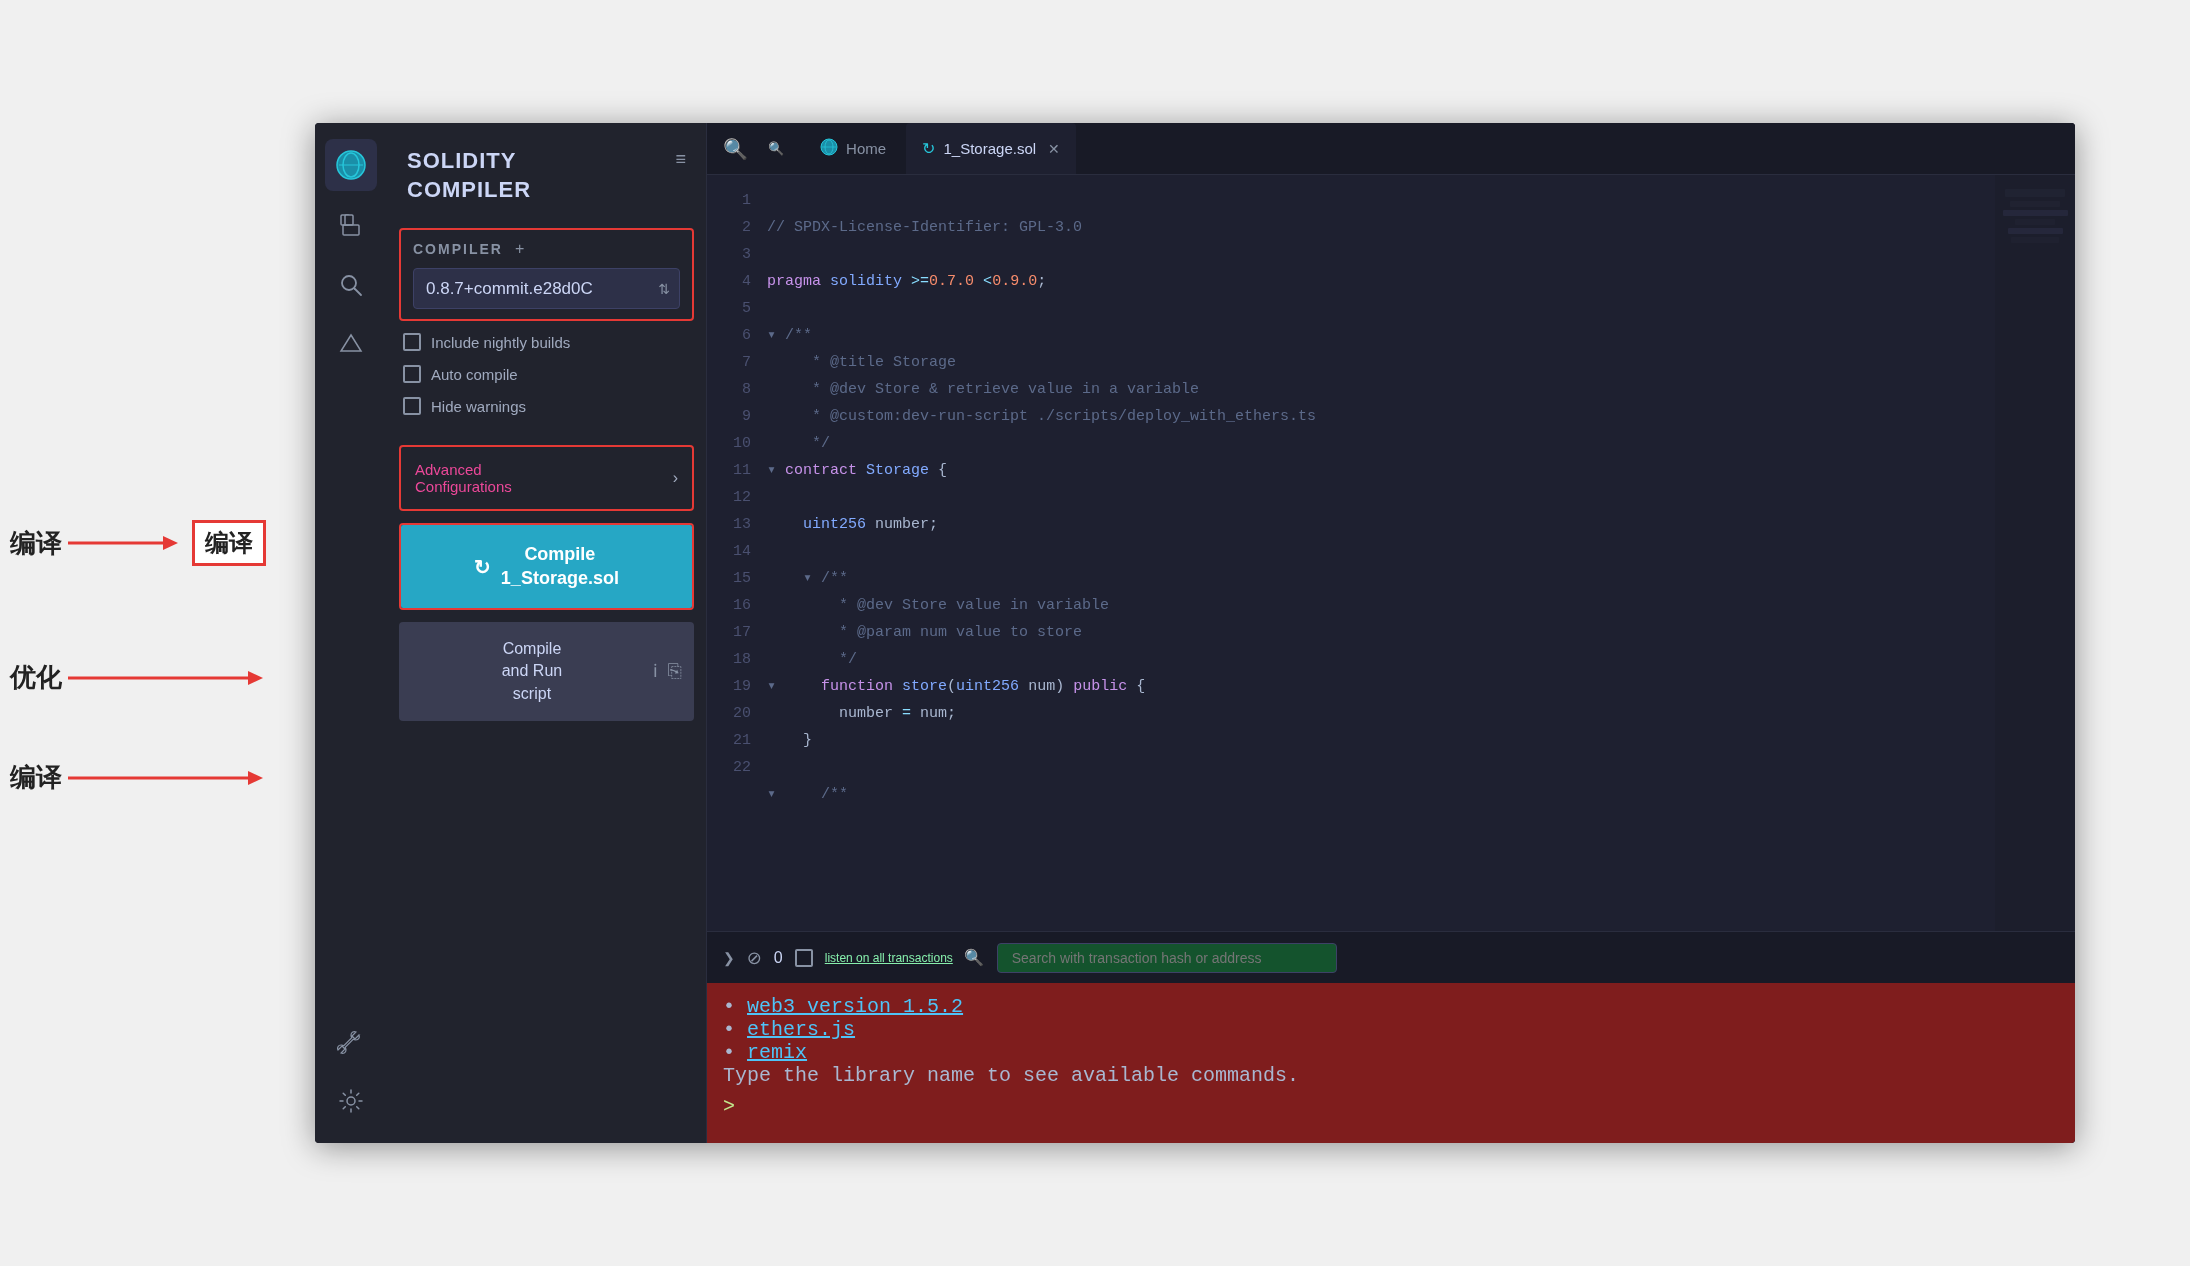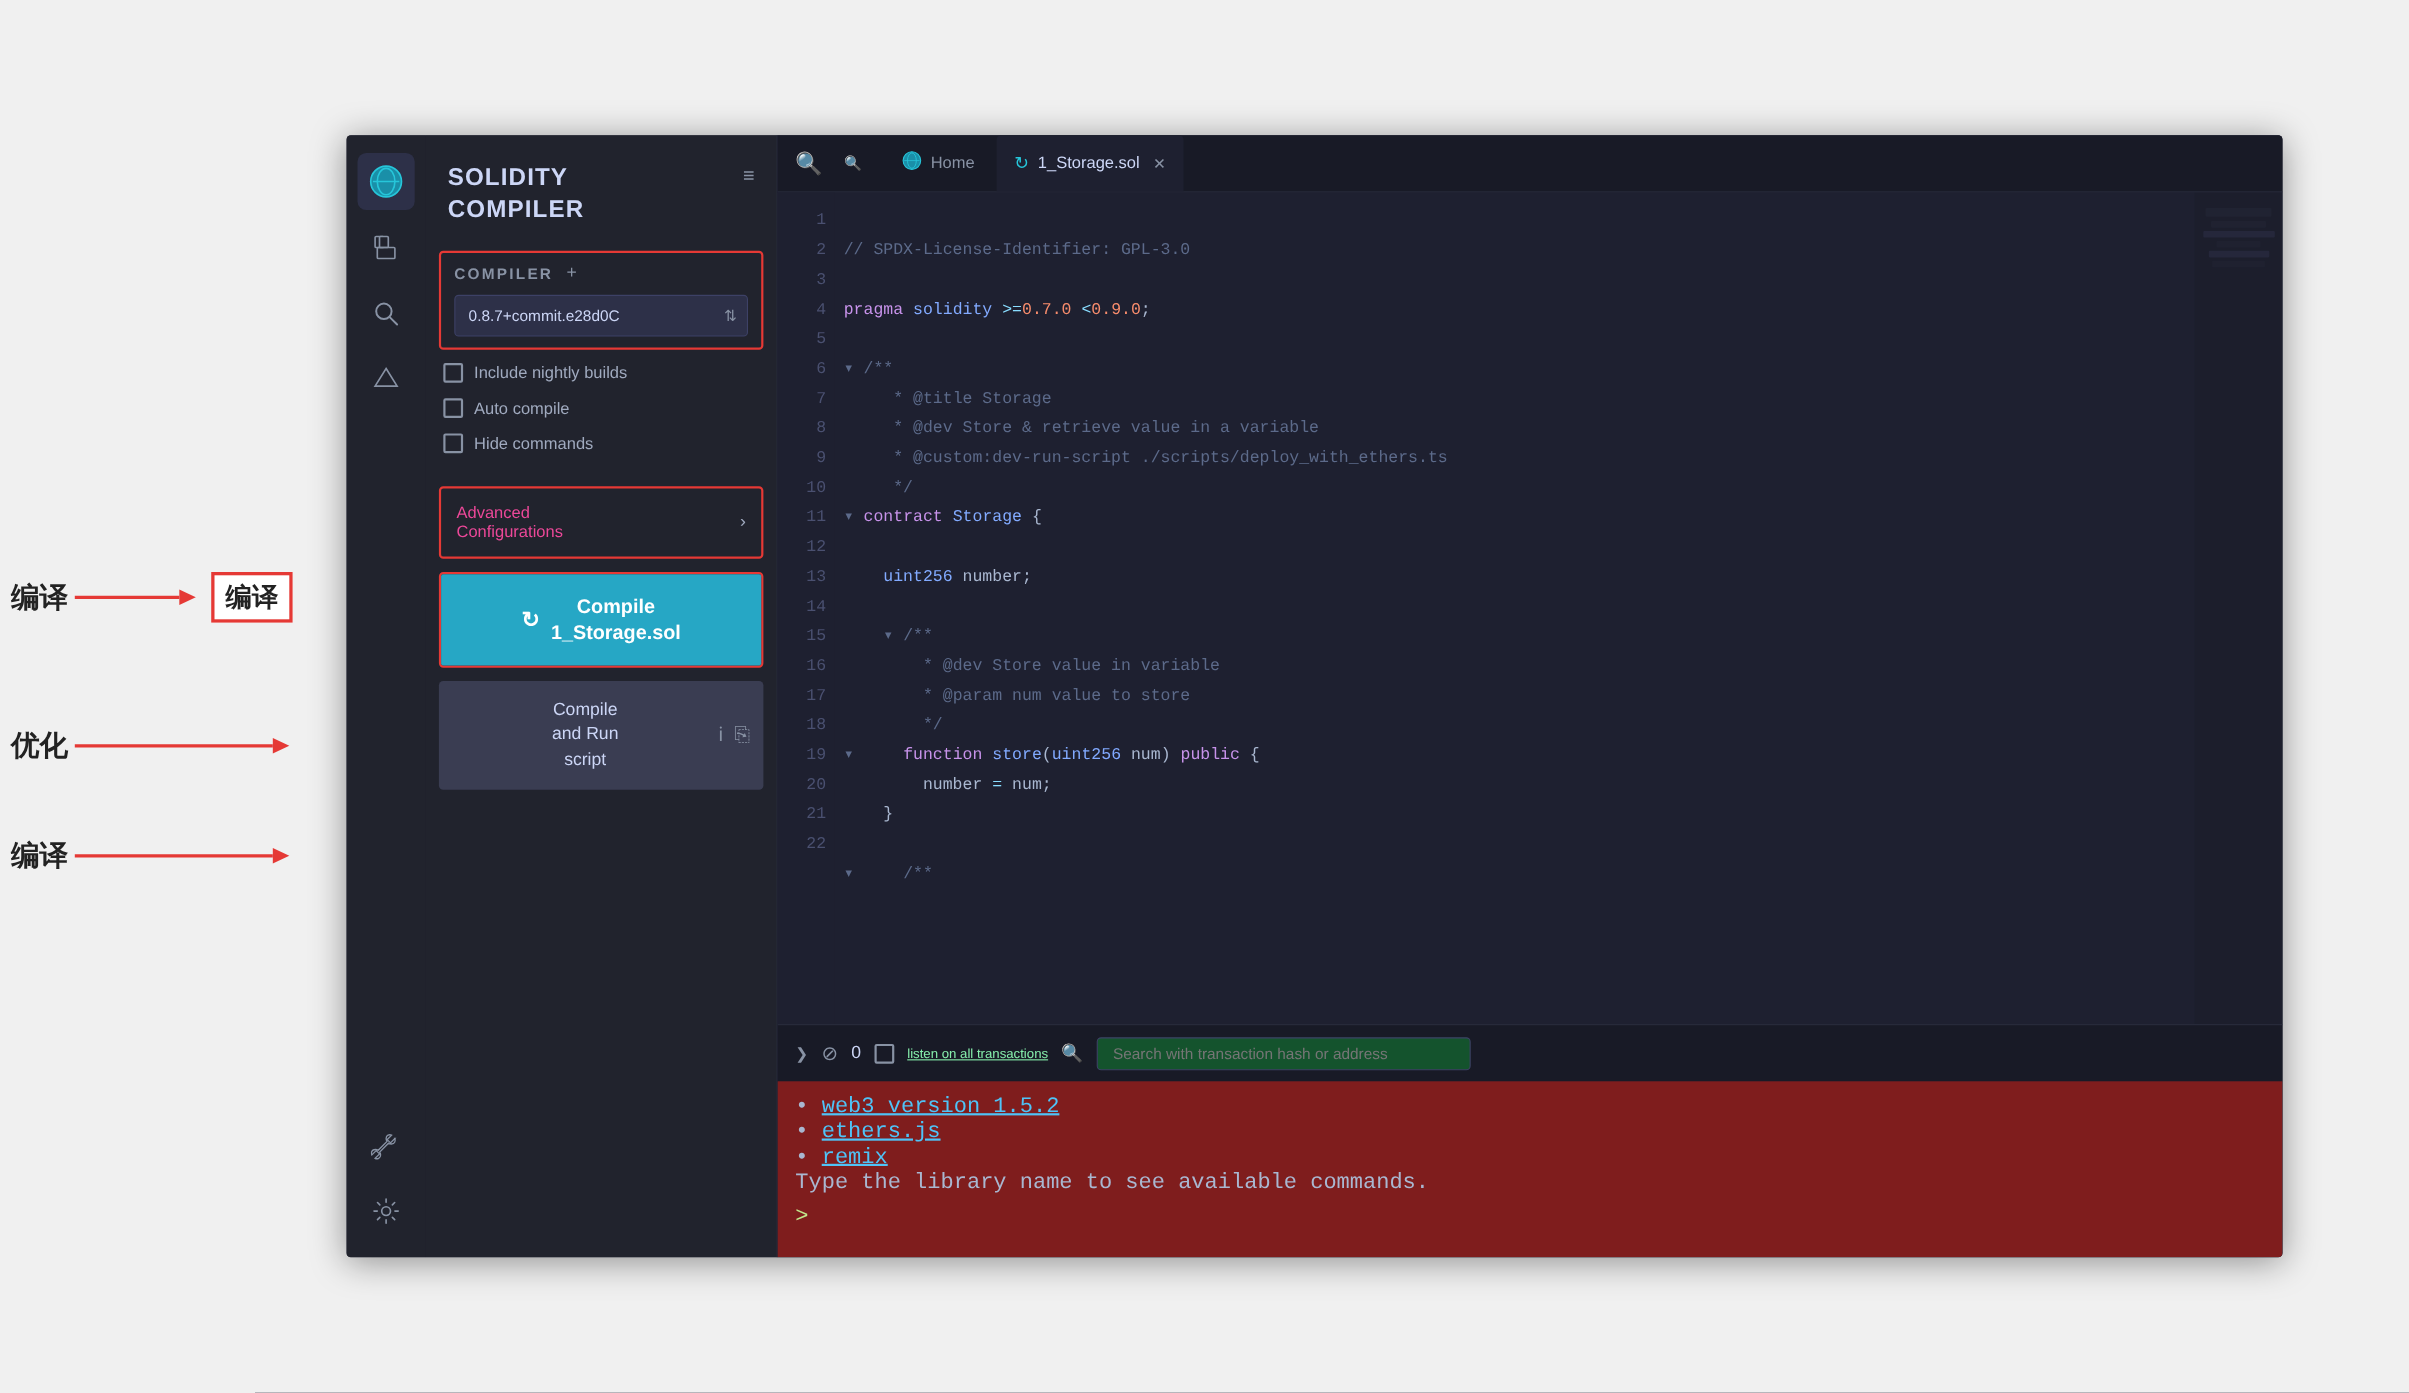--- a/index.html
+++ b/index.html
@@ -141,21 +141,21 @@
     .version-select-wrapper {
       position: relative;
       width: 100%;
     }
     .version-select {
       width: 100%;
       background: #2d3048;
       border: 1px solid #3d4166;
       color: #ccd6f6;
       padding: 10px 36px 10px 12px;
-      font-size: 14px;
+      font-size: 17px;
       border-radius: 4px;
       appearance: none;
       cursor: pointer;
       outline: none;
     }
     .select-arrow {
       position: absolute;
       right: 10px;
       top: 50%;
       transform: translateY(-50%);
@@ -548,21 +548,21 @@
         <div class="checkbox-row">
           <div class="checkbox-box"></div>
           <span class="checkbox-label">Include nightly builds</span>
         </div>
         <div class="checkbox-row">
           <div class="checkbox-box"></div>
           <span class="checkbox-label">Auto compile</span>
         </div>
         <div class="checkbox-row">
           <div class="checkbox-box"></div>
-          <span class="checkbox-label">Hide commands</span>
+          <span class="checkbox-label">Hide warnings</span>
         </div>
       </div>
 
       <div class="advanced-config-box">
         <span class="advanced-config-text">Advanced<br>Configurations</span>
         <span class="advanced-config-arrow">›</span>
       </div>
 
       <div class="compile-btn-box">
         <button class="compile-btn">

